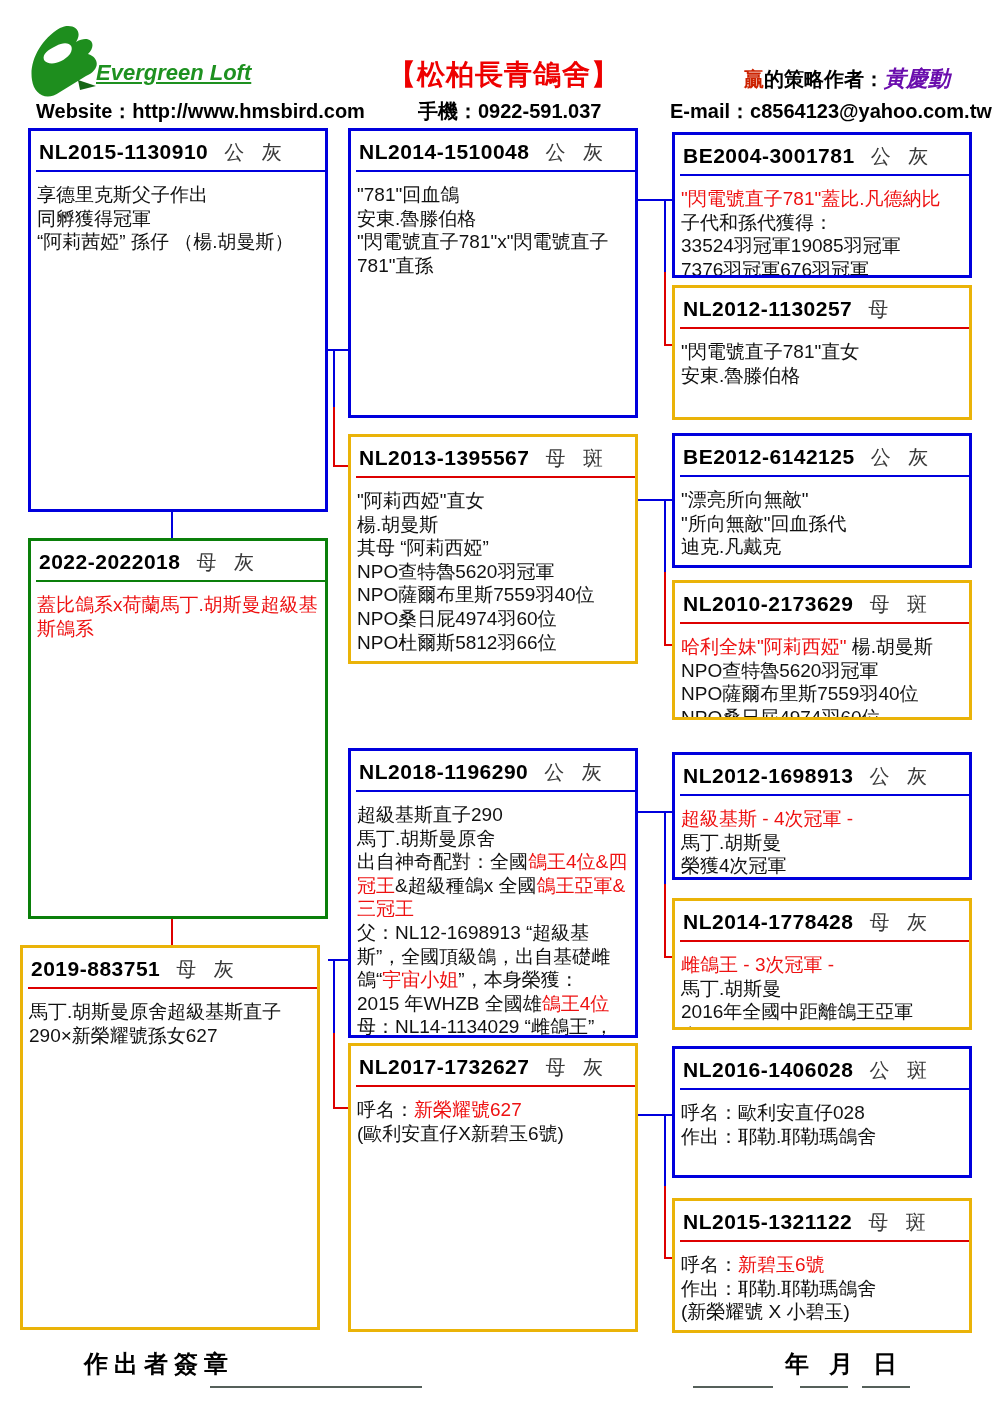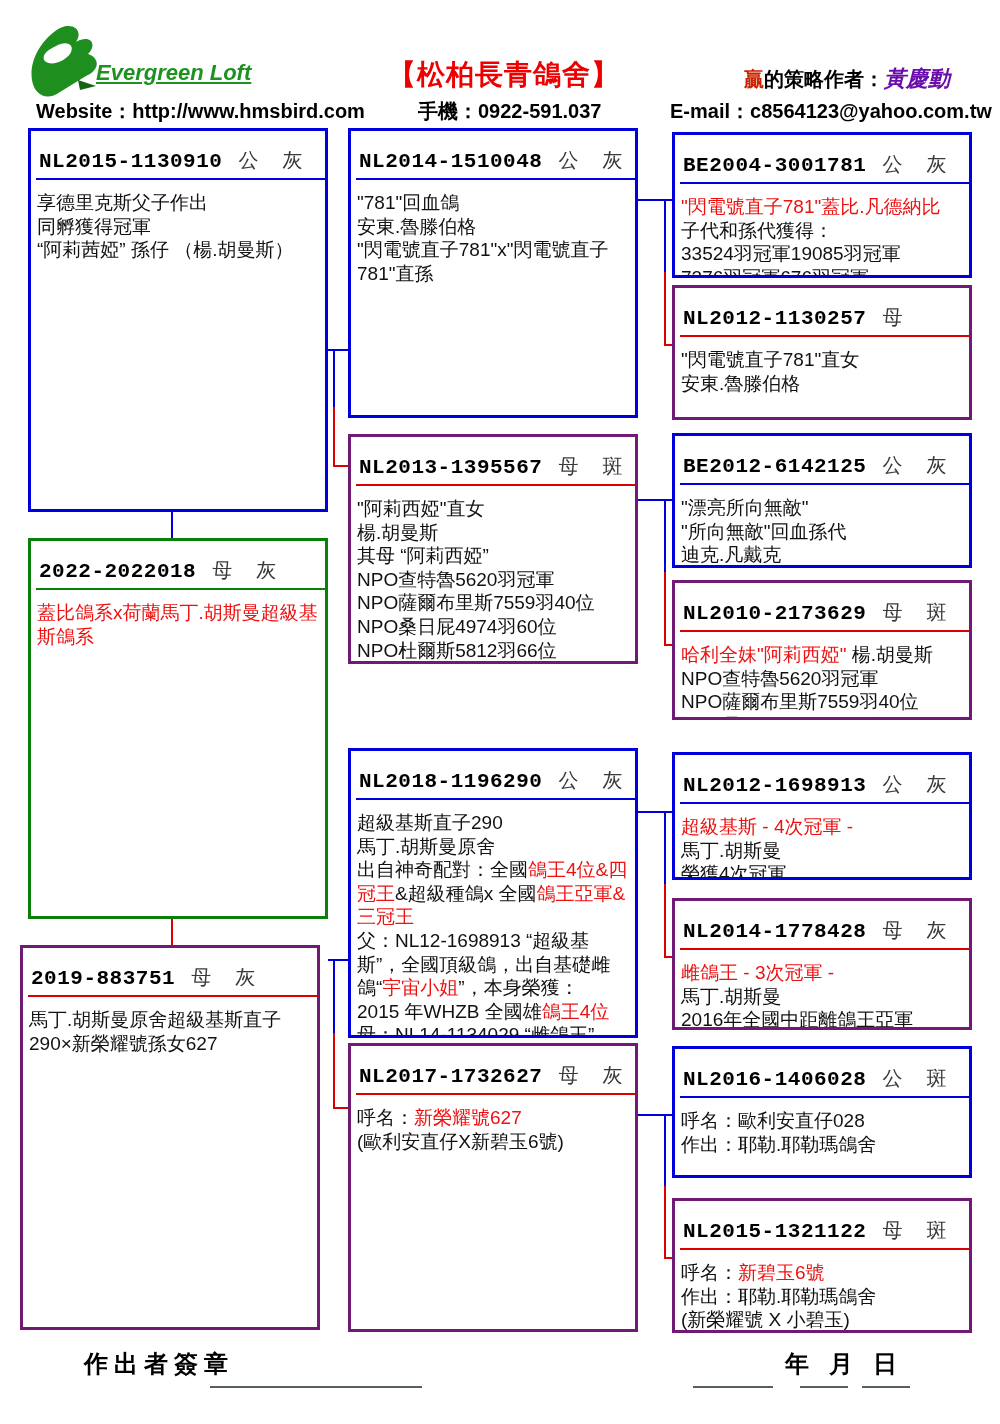--- a/index.html
+++ b/index.html
@@ -12,23 +12,23 @@
   #website{left:36px;top:98px;font-size:20px;font-weight:600;color:#000;}
   #main-title{left:388px;top:56px;font-size:28px;font-weight:bold;color:#ee0000;letter-spacing:1px;}
   #phone{left:418px;top:98px;font-size:20px;font-weight:600;color:#000;}
   #author{left:744px;top:64px;font-size:20px;font-weight:bold;color:#000;}
   #author .win{color:#cc2200;font-family:"Liberation Serif",serif;}
   #author .nm{color:#6a0dad;font-style:italic;font-size:22px;}
   #email{left:670px;top:98px;font-size:20px;font-weight:600;color:#000;}
   
   .pbox{position:absolute;background:#fff;overflow:hidden;box-sizing:border-box;}
   .pbox.blue{border:3px solid #0000dd;}
-  .pbox.red{border:3px solid #701a75;}
+  .pbox.red{border:3px solid #eab308;}
   .pbox.green{border:3px solid #0a7f0a;}
-  .ptitle{padding:16px 6px 2px 8px;white-space:nowrap;font-family:Liberation Mono, monospace;}
+  .ptitle{padding:8px 6px 2px 8px;white-space:nowrap;}
   .ptitle b{font-size:21px;font-weight:bold;color:#000;letter-spacing:.5px;}
   .ptitle .meta{font-size:20px;color:#3a3a3a;margin-left:16px;letter-spacing:6px;}
   .prule{height:2px;margin:2px 0 1px 5px;}
   .pbox.blue .prule{background:#0000dd;}
   .pbox.red .prule{background:#dd0000;}
   .pbox.green .prule{background:#0a7f0a;}
   .pbody{padding:10px 4px 0 6px;font-size:19px;line-height:23.6px;}
   .pline{min-height:23px;}
   .k{color:#111;}
   .r{color:#ee1111;}

